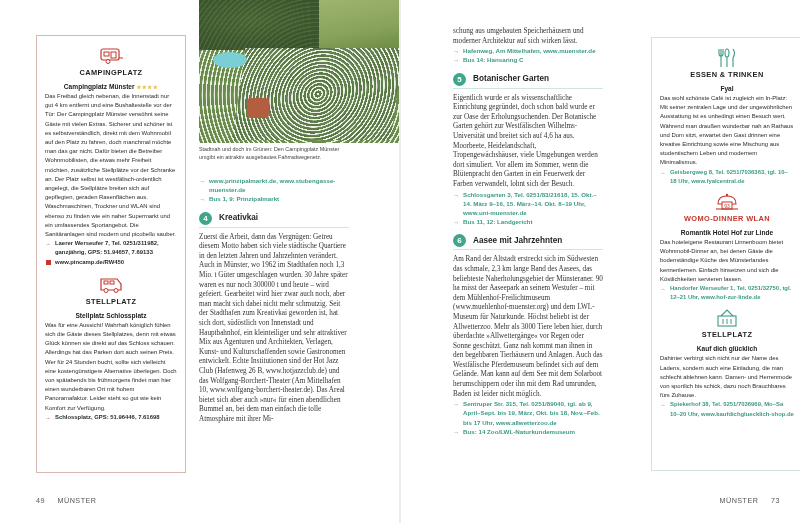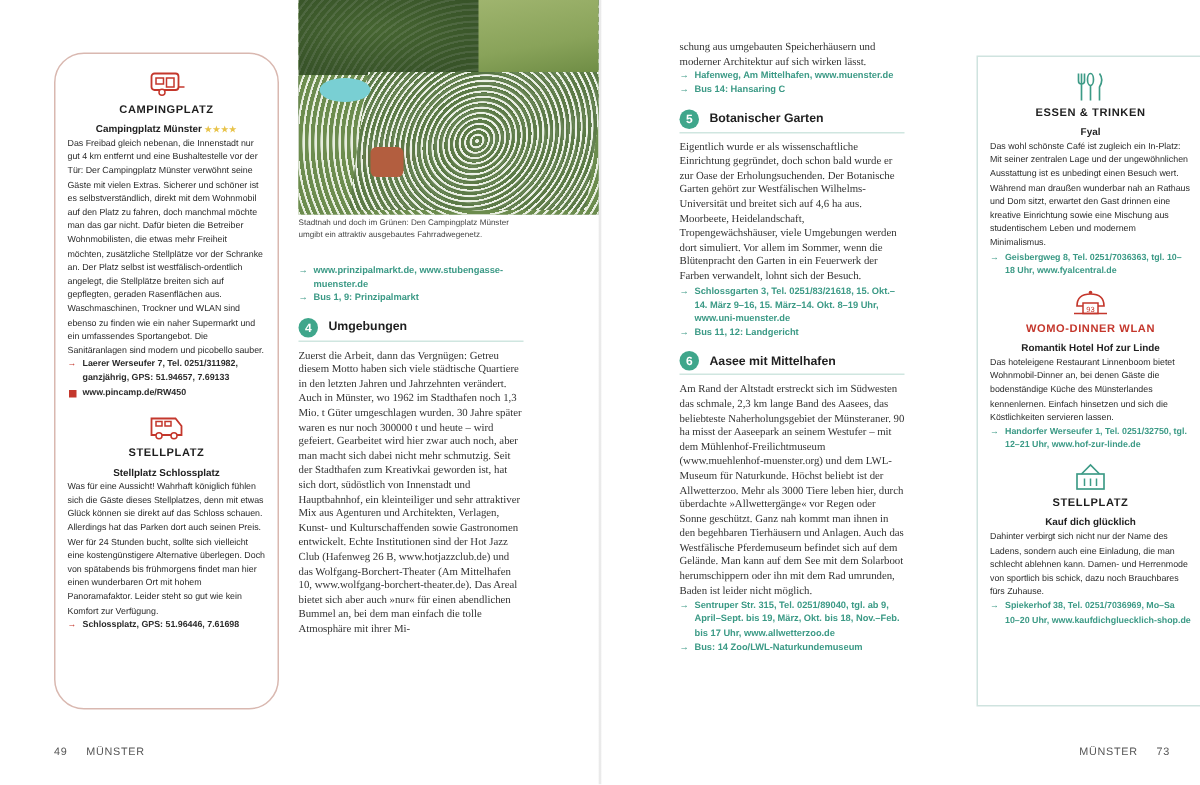--- a/index.html
+++ b/index.html
@@ -5,21 +5,21 @@
   * { box-sizing: border-box; margin: 0; padding: 0; }
   html, body { width: 800px; height: 523px; background: #ffffff; overflow: hidden; }
   body { position: relative; font-family: "Liberation Sans", sans-serif; color: #2a2a2a; }
 
   .spread { position: absolute; inset: 0; }
   .gutter { position: absolute; left: 399px; top: 0; width: 2px; height: 523px;
             background: linear-gradient(to right, #f2f2f2, #e6e6e6, #f2f2f2); }
 
   
   .box { position: absolute; border: 1.5px solid; padding: 8px 8px 6px 8px; background: #fff; }
-  .box.red { left: 36px; top: 35px; width: 150px; height: 438px; border-color: #d9b8b0; border-radius: 20px; }
+  .box.red { left: 36px; top: 35px; width: 150px; height: 438px; border-color: #d9b8b0; }
   .box.teal { left: 611px; top: 37px; width: 152px; height: 434px; border-color: #cfe3df; margin-left: 40px; }
 
   .box-icon { display: block; margin: 2px auto 2px auto; width: 26px; height: 20px; }
   .box-head { text-align: center; font-weight: bold; font-size: 7.4px; letter-spacing: 0.4px; margin-bottom: 6px; color: #1e1e1e; }
   .box-head.red-text { color: #c4372c; }
   .item-title { text-align: center; font-weight: bold; font-size: 6.6px; margin-bottom: 2px; color: #222; }
   .stars { color: #e8c34a; font-size: 5.5px; letter-spacing: 0.5px; }
   .sans-body { font-size: 5.9px; line-height: 9.2px; color: #2b2b2b; text-align: left; }
   .info { font-size: 5.9px; line-height: 9.2px; font-weight: bold; position: relative; padding-left: 10px; }
   .info .arrow { position: absolute; left: 0; top: 0; }
@@ -123,21 +123,21 @@
     <div class="link-line">
       <span class="arrow">→</span>
       <span>www.prinzipalmarkt.de, www.stubengasse-muenster.de</span>
     </div>
     <div class="link-line">
       <span class="arrow">→</span>
       <span>Bus 1, 9: Prinzipalmarkt</span>
     </div>
     <div class="section-head">
       <span class="badge">4</span>
-      <span class="section-title">Umgebungen</span>
+      <span class="section-title">Kreativkai</span>
     </div>
     <p>Zuerst die Arbeit, dann das Vergnügen: Getreu diesem Motto haben sich viele städtische Quartiere in den letzten Jahren und Jahrzehnten verändert. Auch in Münster, wo 1962 im Stadthafen noch 1,3 Mio. t Güter umgeschlagen wurden. 30 Jahre später waren es nur noch 300000 t und heute – wird gefeiert. Gearbeitet wird hier zwar auch noch, aber man macht sich dabei nicht mehr schmutzig. Seit der Stadthafen zum Kreativkai geworden ist, hat sich dort, südöstlich von Innenstadt und Hauptbahnhof, ein kleinteiliger und sehr attraktiver Mix aus Agenturen und Architekten, Verlagen, Kunst- und Kulturschaffenden sowie Gastronomen entwickelt. Echte Institutionen sind der Hot Jazz Club (Hafenweg 26 B, www.hotjazzclub.de) und das Wolfgang-Borchert-Theater (Am Mittelhafen 10, www.wolfgang-borchert-theater.de). Das Areal bietet sich aber auch »nur« für einen abendlichen Bummel an, bei dem man einfach die tolle Atmosphäre mit ihrer Mi-</p>
   </div>
 
   <div class="folio left">
     <span>49</span>
     <span class="num">MÜNSTER</span>
   </div>
 
   <div class="col c3">
@@ -160,21 +160,21 @@
       <span class="arrow">→</span>
       <span>Schlossgarten 3, Tel. 0251/83/21618, 15. Okt.–14. März 9–16, 15. März–14. Okt. 8–19 Uhr, www.uni-muenster.de</span>
     </div>
     <div class="link-line">
       <span class="arrow">→</span>
       <span>Bus 11, 12: Landgericht</span>
     </div>
 
     <div class="section-head">
       <span class="badge">6</span>
-      <span class="section-title">Aasee mit Mittelhafen</span>
+      <span class="section-title">Aasee mit Jahrzehnten</span>
     </div>
     <p>Am Rand der Altstadt erstreckt sich im Südwesten das schmale, 2,3 km lange Band des Aasees, das beliebteste Naherholungsgebiet der Münsteraner. 90 ha misst der Aaseepark an seinem Westufer – mit dem Mühlenhof-Freilichtmuseum (www.muehlenhof-muenster.org) und dem LWL-Museum für Naturkunde. Höchst beliebt ist der Allwetterzoo. Mehr als 3000 Tiere leben hier, durch überdachte »Allwettergänge« vor Regen oder Sonne geschützt. Ganz nah kommt man ihnen in den begehbaren Tierhäusern und Anlagen. Auch das Westfälische Pferdemuseum befindet sich auf dem Gelände. Man kann auf dem See mit dem Solarboot herumschippern oder ihn mit dem Rad umrunden, Baden ist leider nicht möglich.</p>
     <div class="link-line">
       <span class="arrow">→</span>
       <span>Sentruper Str. 315, Tel. 0251/89040, tgl. ab 9, April–Sept. bis 19, März, Okt. bis 18, Nov.–Feb. bis 17 Uhr, www.allwetterzoo.de</span>
     </div>
     <div class="link-line">
       <span class="arrow">→</span>
       <span>Bus: 14 Zoo/LWL-Naturkundemuseum</span>
     </div>

